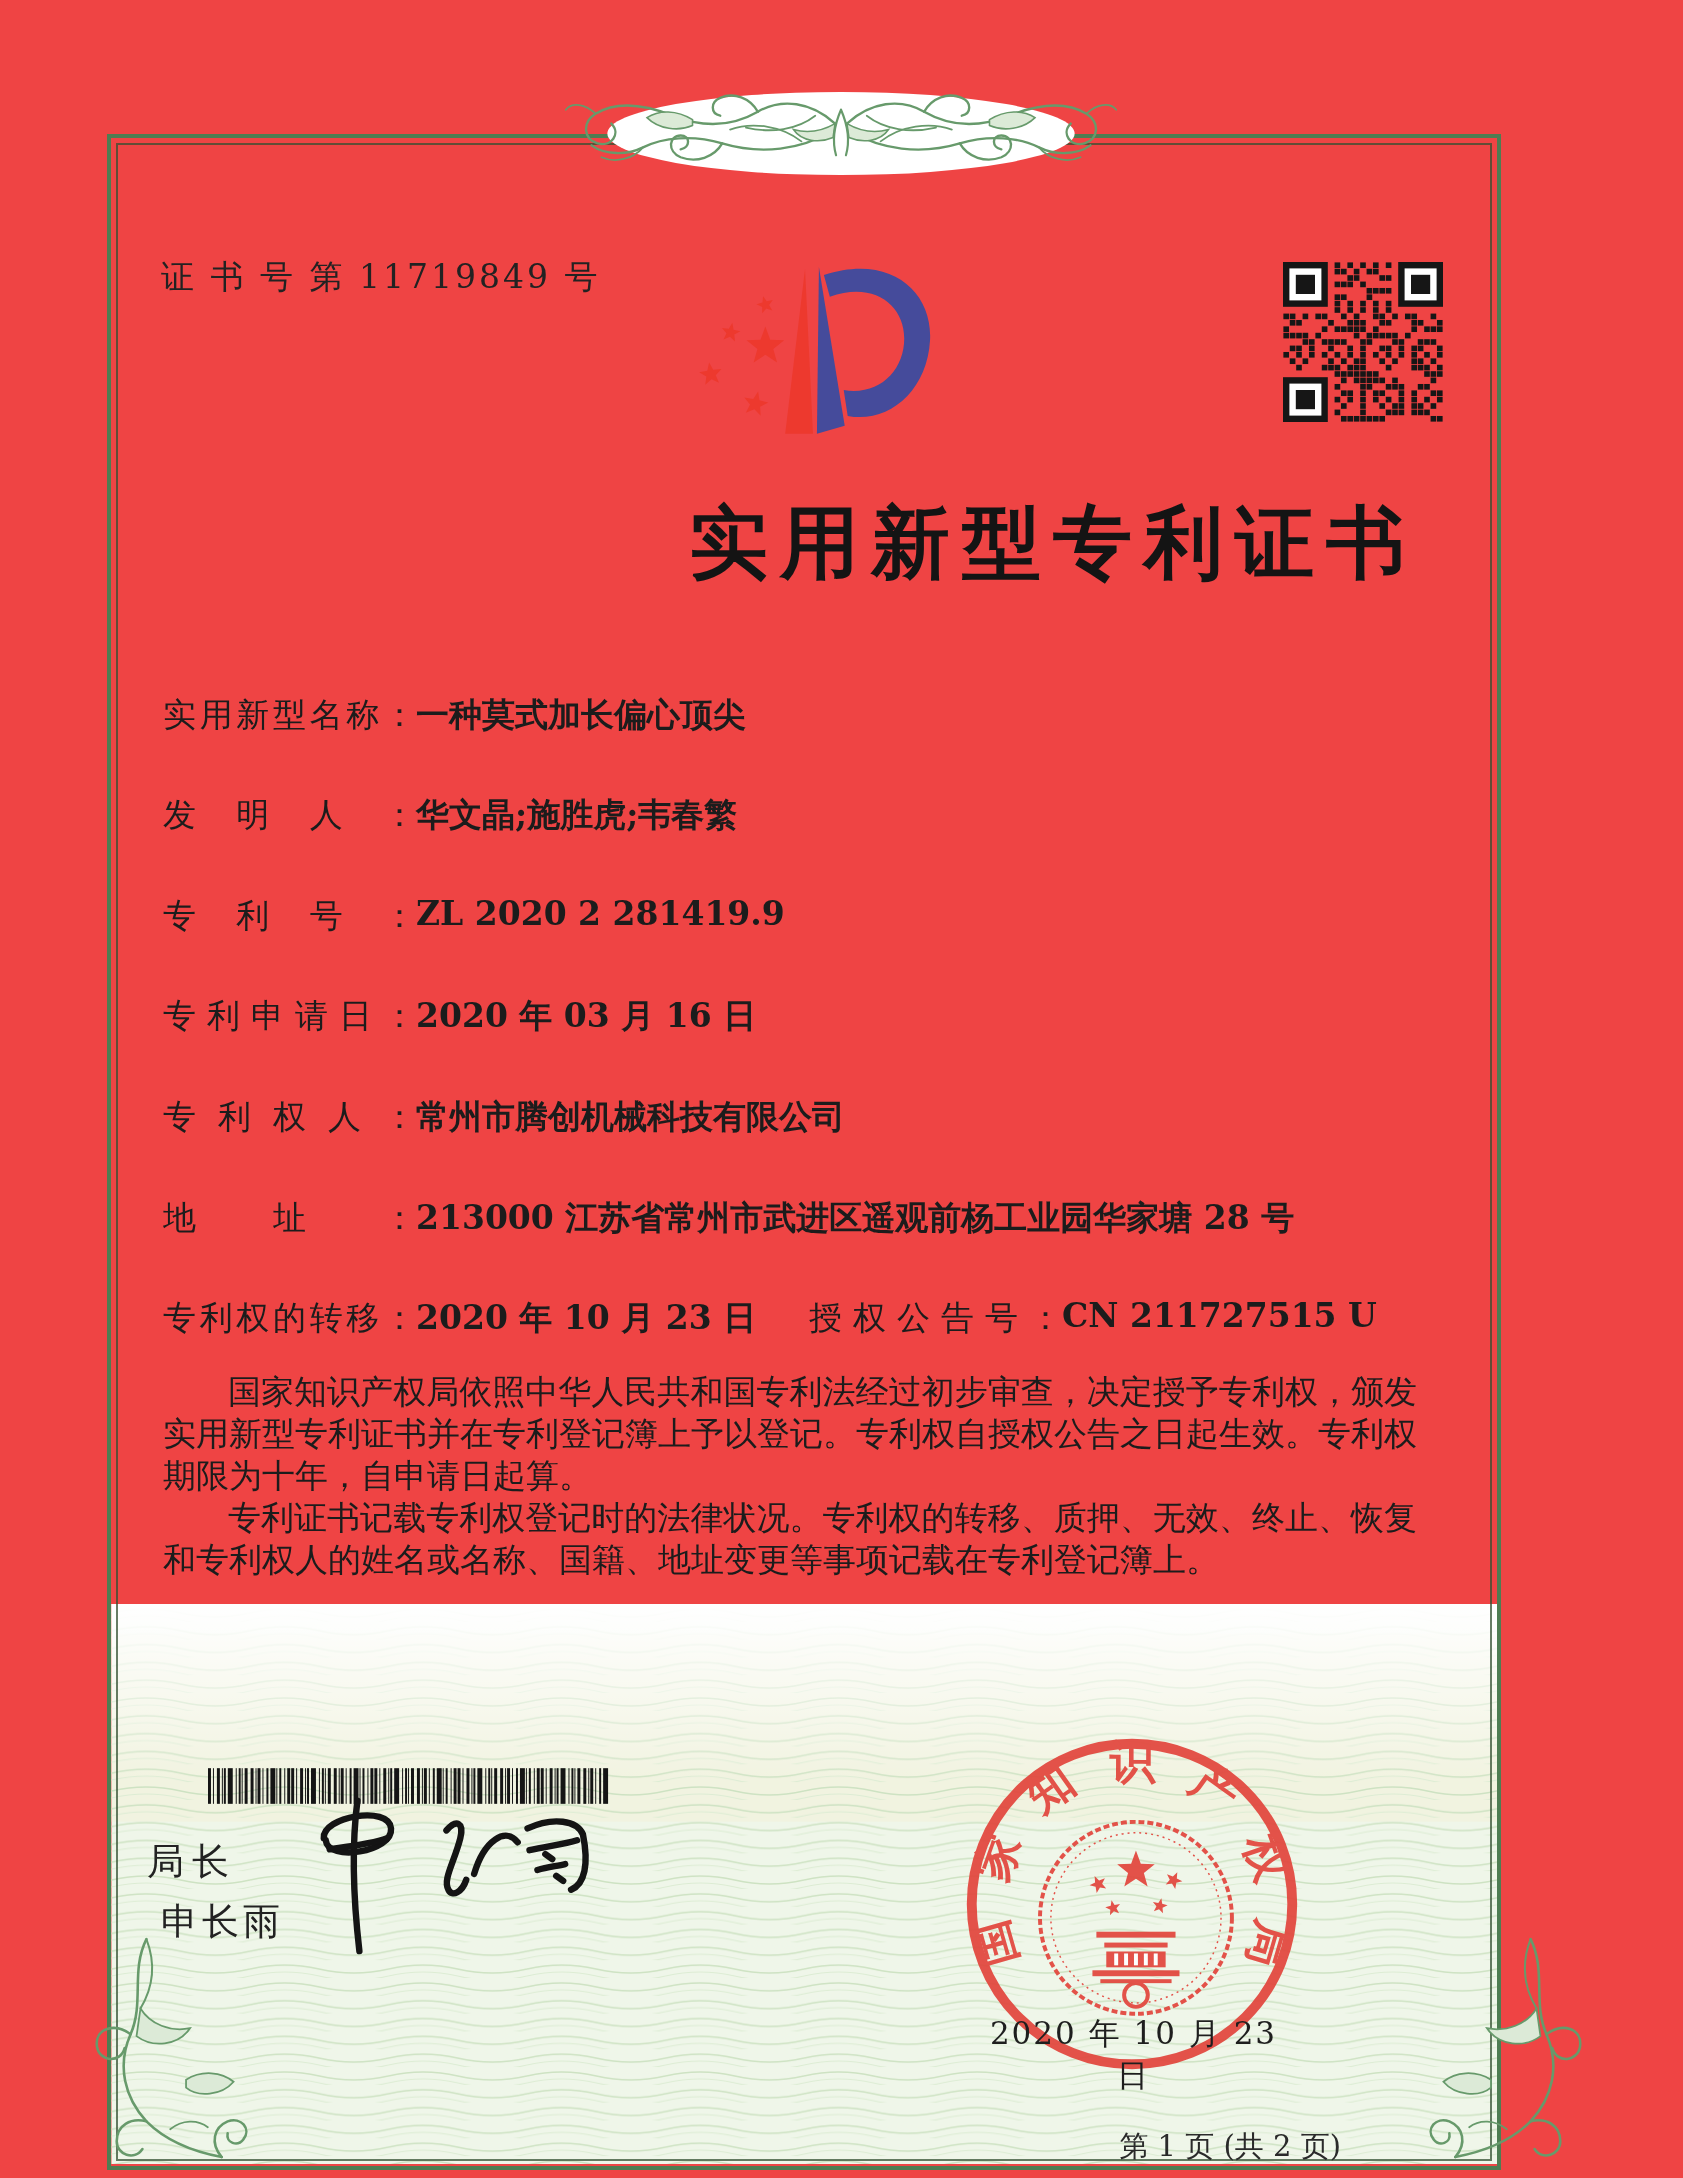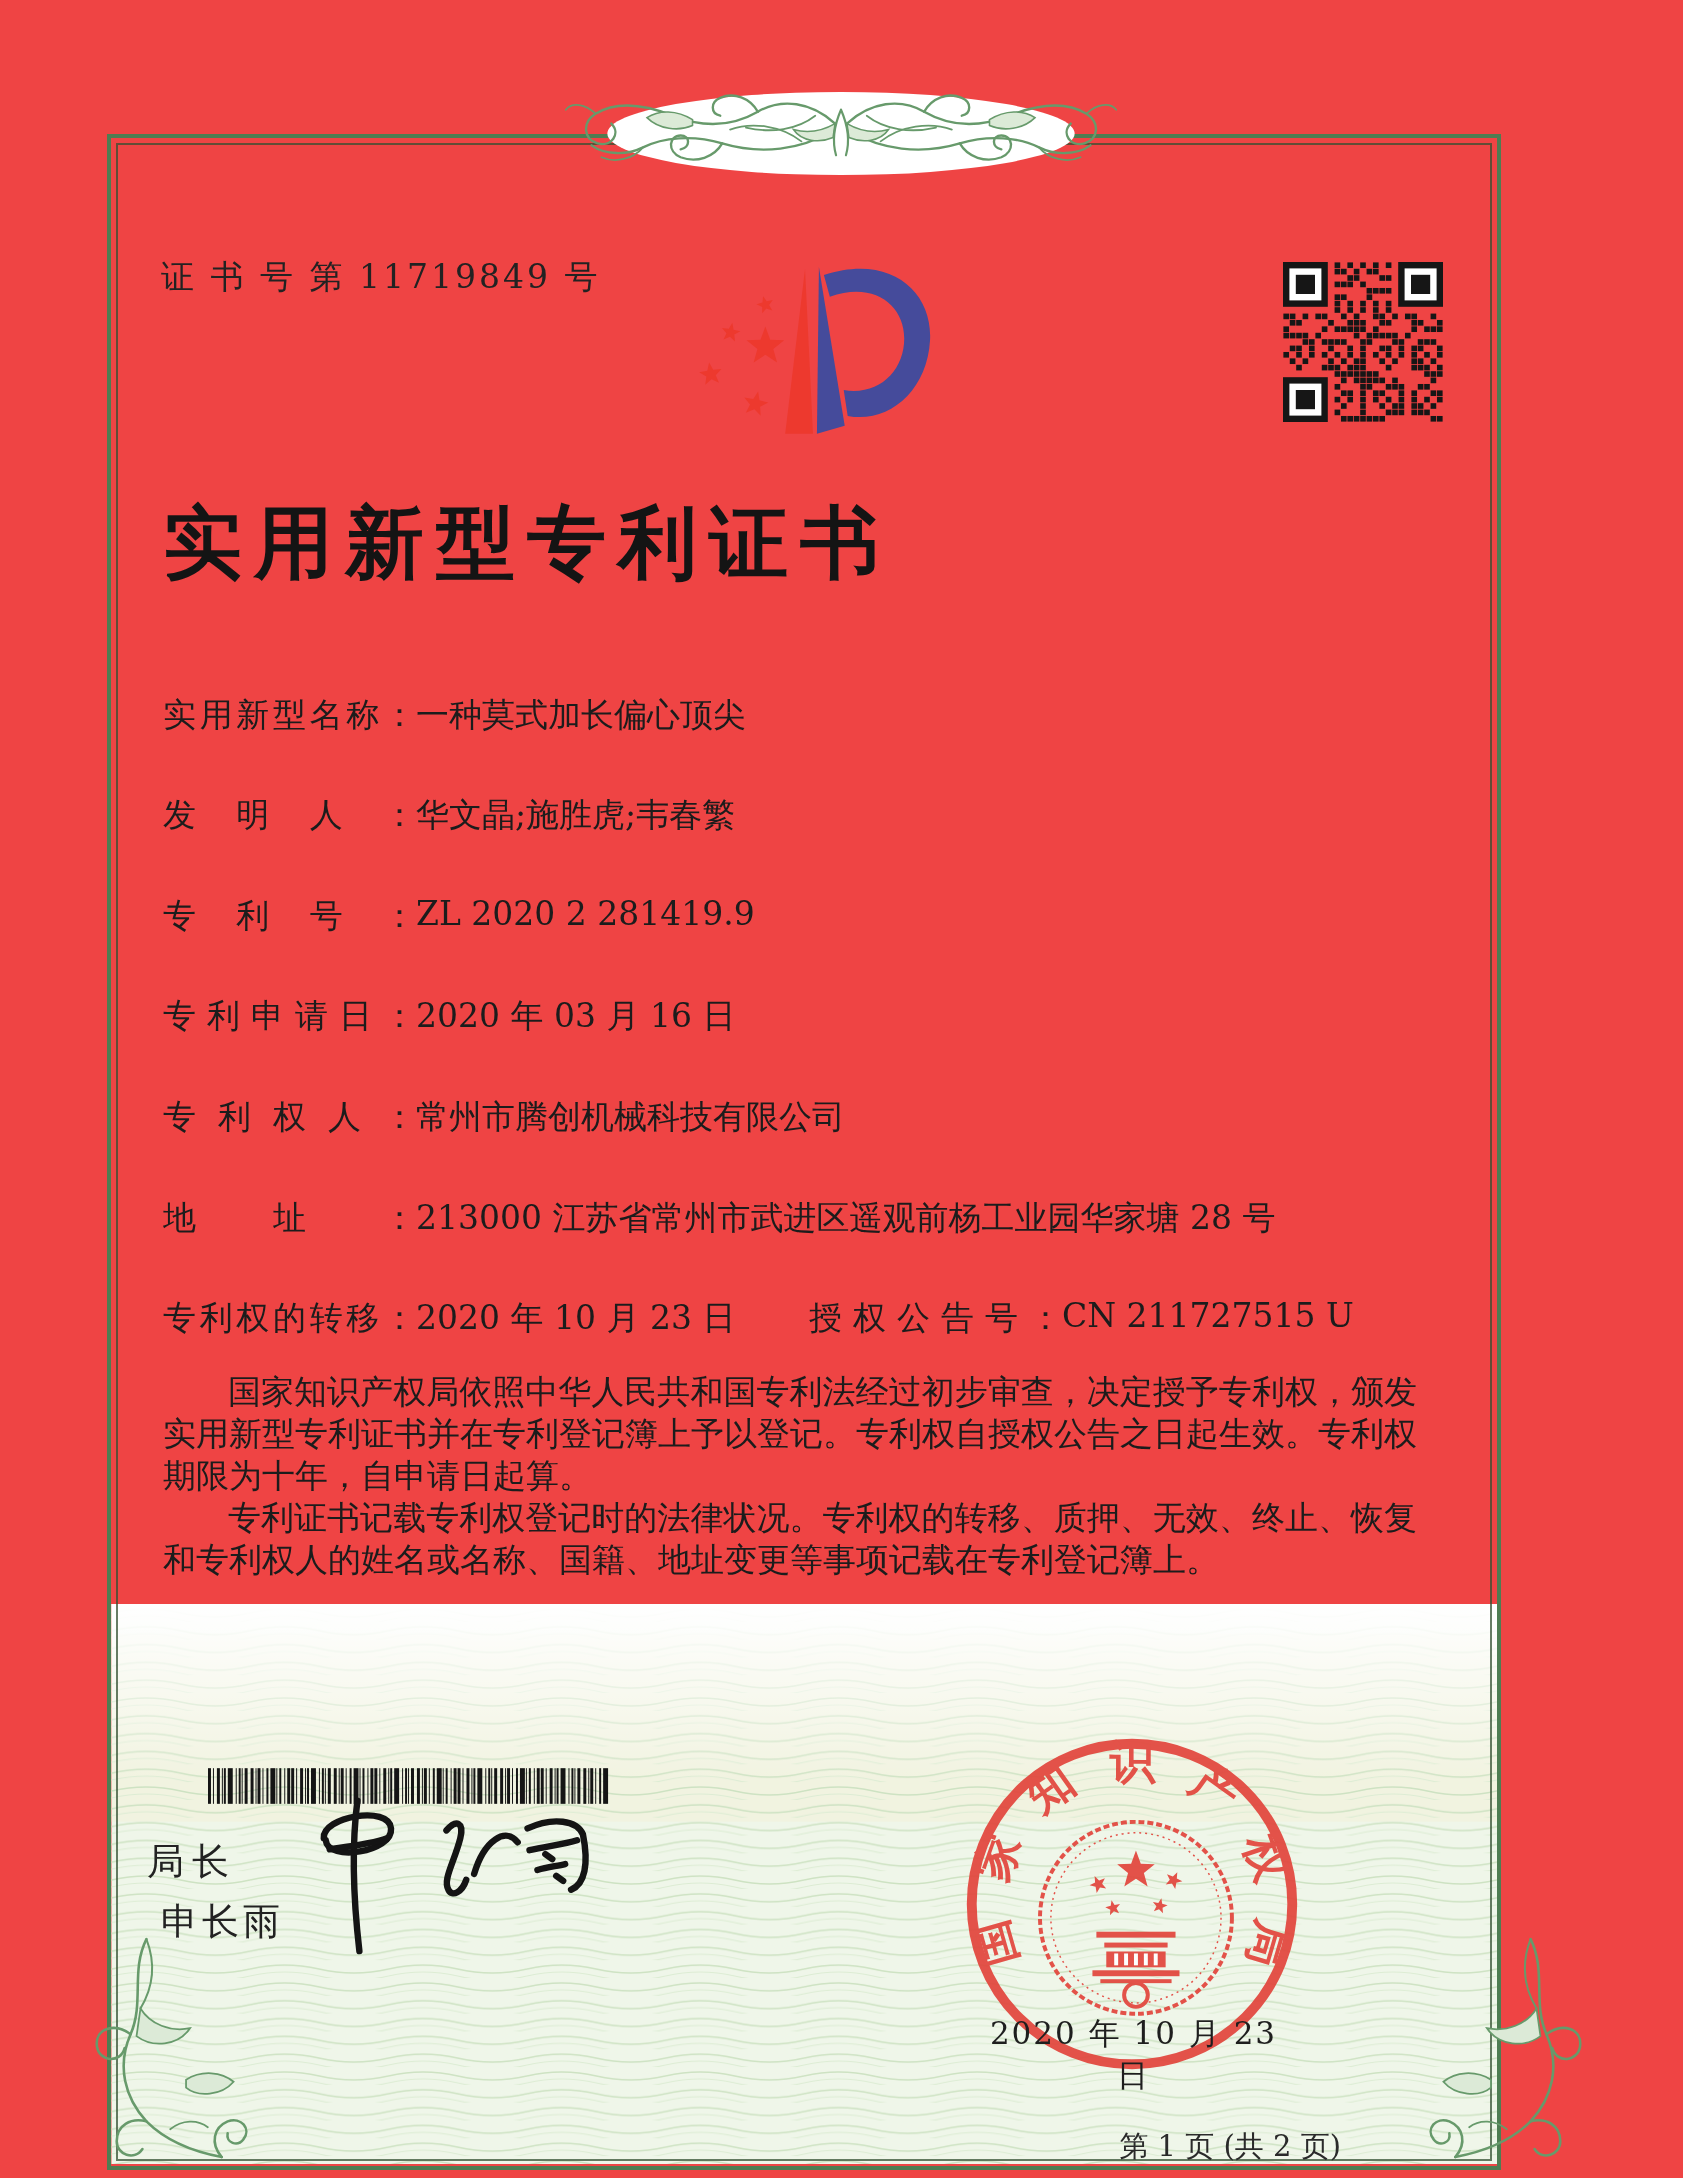--- a/index.html
+++ b/index.html
@@ -18,25 +18,25 @@
   .top-ornament{position:absolute;left:546px;top:82px;width:590px;height:103px;}
   .corner-flourish{position:absolute;width:208px;height:243px;}
   .corner-flourish.left{left:87px;top:1931px;}
   .corner-flourish.right{left:1382px;top:1931px;transform:scaleX(-1);}
 
   .cert-no{position:absolute;left:161px;top:255px;font-size:33px;letter-spacing:3px;color:#222;}
 
   .logo{position:absolute;left:685px;top:245px;width:248px;height:194px;}
   .qr{position:absolute;left:1283px;top:262px;width:160px;height:160px;}
 
-  .title{position:absolute;left:163px;top:491px;width:1254px;text-align:left;
+  .title{position:absolute;left:163px;top:491px;width:1254px;text-align:right;
          font-size:79px;font-weight:bold;letter-spacing:12px;color:#141414;}
   .field-row{position:absolute;left:163px;width:1254px;height:46px;font-size:33px;white-space:nowrap;}
   .f-label{display:inline-block;width:253px;text-align:justify;text-align-last:justify;vertical-align:top;}
-  .f-value{display:inline-block;vertical-align:top;}
+  .f-value{display:inline-block;vertical-align:top;font-weight:bold;}
   .cell2{position:absolute;left:646px;top:0;}
 
   .body-text{position:absolute;left:163px;top:1371px;width:1254px;font-size:33px;line-height:42px;text-align:justify;}
   .body-text p{margin:0;text-indent:65px;}
 
   .barcode{position:absolute;left:208px;top:1768px;width:408px;height:37px;}
 
   .bureau-title{position:absolute;left:147px;top:1837px;font-family:"DejaVu Sans", sans-serif;
                 font-size:37px;letter-spacing:8px;color:#222;}
   .bureau-name{position:absolute;left:161px;top:1897px;font-family:Liberation Serif, serif;

